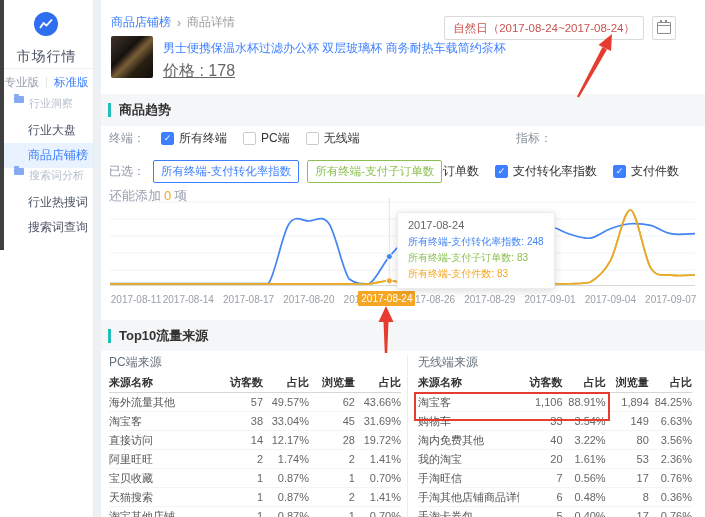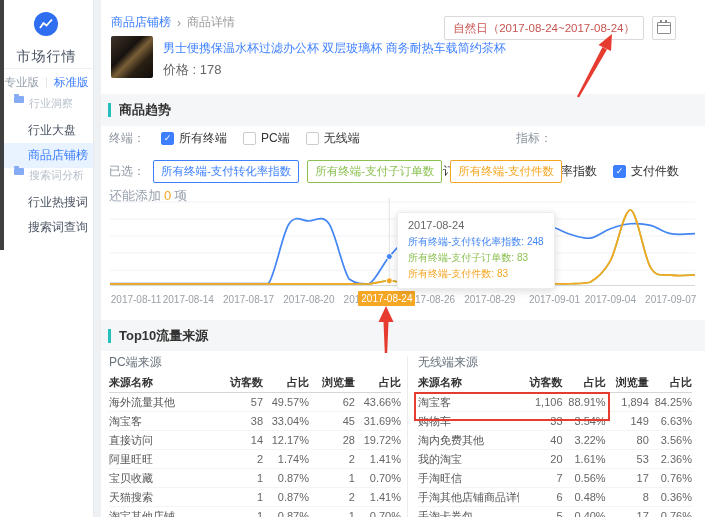--- a/index.html
+++ b/index.html
@@ -23,21 +23,21 @@
   .side-item.active{background:#e9f2ff;color:#3d7fff;border-left:3px solid #3d7fff;padding-left:25px;}
   .gutter{position:absolute;left:94px;top:0;width:7px;height:517px;background:#eef1f4;}
 
   
   .main{position:absolute;left:101px;top:0;width:604px;height:517px;background:#fff;}
   .crumbs{position:absolute;left:10px;top:14px;font-size:12px;color:#999;display:flex;gap:6px;align-items:center;}
   .crumb-link{color:#3d7fff;cursor:pointer;}
   .thumb{position:absolute;left:10px;top:36px;width:42px;height:42px;border-radius:2px;
          background:linear-gradient(135deg,#40342a 0%,#17120f 38%,#7a5f38 52%,#2a2014 70%,#100d0b 100%);}
   .p-title{position:absolute;left:62px;top:40px;font-size:12px;color:#3d7fff;cursor:pointer;white-space:nowrap;}
-  .p-price{position:absolute;left:62px;top:61px;font-size:13px;color:#666;}
+  .p-price{position:absolute;left:62px;top:61px;font-size:16px;color:#666;text-decoration:underline;}
   .datebox{position:absolute;right:61px;top:16px;height:22px;padding:0 8px;border:1px solid #d9d9d9;border-radius:2px;display:flex;align-items:center;font-size:11.5px;color:#c75450;background:#fff;cursor:pointer;white-space:nowrap;}
   .calbtn{position:absolute;right:29px;top:16px;width:24px;height:24px;border:1px solid #d9d9d9;border-radius:2px;display:flex;align-items:center;justify-content:center;cursor:pointer;box-sizing:border-box;background:#fff;}
   .cal{width:12px;height:10px;border:1px solid #8c8c8c;border-radius:1px;position:relative;}
   .cal::before{content:"";position:absolute;top:-3px;left:2px;width:2px;height:3px;background:#8c8c8c;box-shadow:5px 0 0 #8c8c8c;}
   .cal::after{content:"";position:absolute;top:2px;left:0;right:0;height:1px;background:#8c8c8c;}
 
   .band{position:absolute;left:0;width:604px;background:#f5f6f8;display:flex;align-items:center;}
   .band .bar{width:3px;height:14px;background:#26bdbd;margin:0 8px 0 7px;}
   .band .btitle{font-size:13px;font-weight:bold;color:#333;}
   #band-trend{top:94px;height:32px;}
@@ -168,21 +168,20 @@
             <span>支付件数</span>
           </span>
         </span>
     </div>
 
     <div class="filter-row" id="selected-row">
       <span class="grp-label">已选：</span>
       <span id="selected-tags" style="display:flex;gap:8px;">
           <span class="sel-tag" style="color: rgb(61, 127, 255); border-color: rgb(61, 127, 255);">所有终端-支付转化率指数</span>
           <span class="sel-tag" style="color: rgb(140, 193, 82); border-color: rgb(140, 193, 82);">所有终端-支付子订单数</span>
-          <span class="sel-tag" style="color: rgb(245, 166, 35); border-color: rgb(245, 166, 35);">所有终端-支付件数</span>
         </span>
     </div>
     <div class="remaining">
       <span>还能添加</span><span class="cnt">0</span><span>项</span>
     </div>
 
     <div class="chart-wrap">
       <svg id="chart-svg" width="589" height="94" viewBox="0 0 589 94">
           <line x1="2" y1="6" x2="587" y2="6" stroke="#f1f2f5" stroke-width="1"></line>
           <line x1="2" y1="23" x2="587" y2="23" stroke="#f1f2f5" stroke-width="1"></line>
@@ -199,21 +198,21 @@
         </svg>
     </div>
     <div class="x-ticks" id="x-ticks">
         <span class="tick" style="left: -2px;">2017-08-11</span>
         <span class="tick" style="left: 50.3px;">2017-08-14</span>
         <span class="tick" style="left: 110.6px;">2017-08-17</span>
         <span class="tick" style="left: 170.9px;">2017-08-20</span>
         <span class="tick" style="left: 231.2px;">2017-08-23</span>
         <span class="tick" style="left: 291.5px;">2017-08-26</span>
         <span class="tick" style="left: 351.8px;">2017-08-29</span>
-        <span class="tick" style="left: 412.1px; text-align: right;">2017-09-01</span>
+        <span class="tick" style="left: 412.1px;">2017-09-01</span>
         <span class="tick" style="left: 472.4px;">2017-09-04</span>
         <span class="tick" style="left: 532.7px;">2017-09-07</span>
         <span class="tick-hl" style="left: 250.3px;">2017-08-24</span>
       </div>
 
     <div class="tooltip">
       <div class="tt-date">2017-08-24</div>
       <div id="tooltip-rows">
           <div class="tt-row" style="color: rgb(66, 133, 244);">所有终端-支付转化率指数: 248</div>
           <div class="tt-row" style="color: rgb(140, 193, 82);">所有终端-支付子订单数: 83</div>

